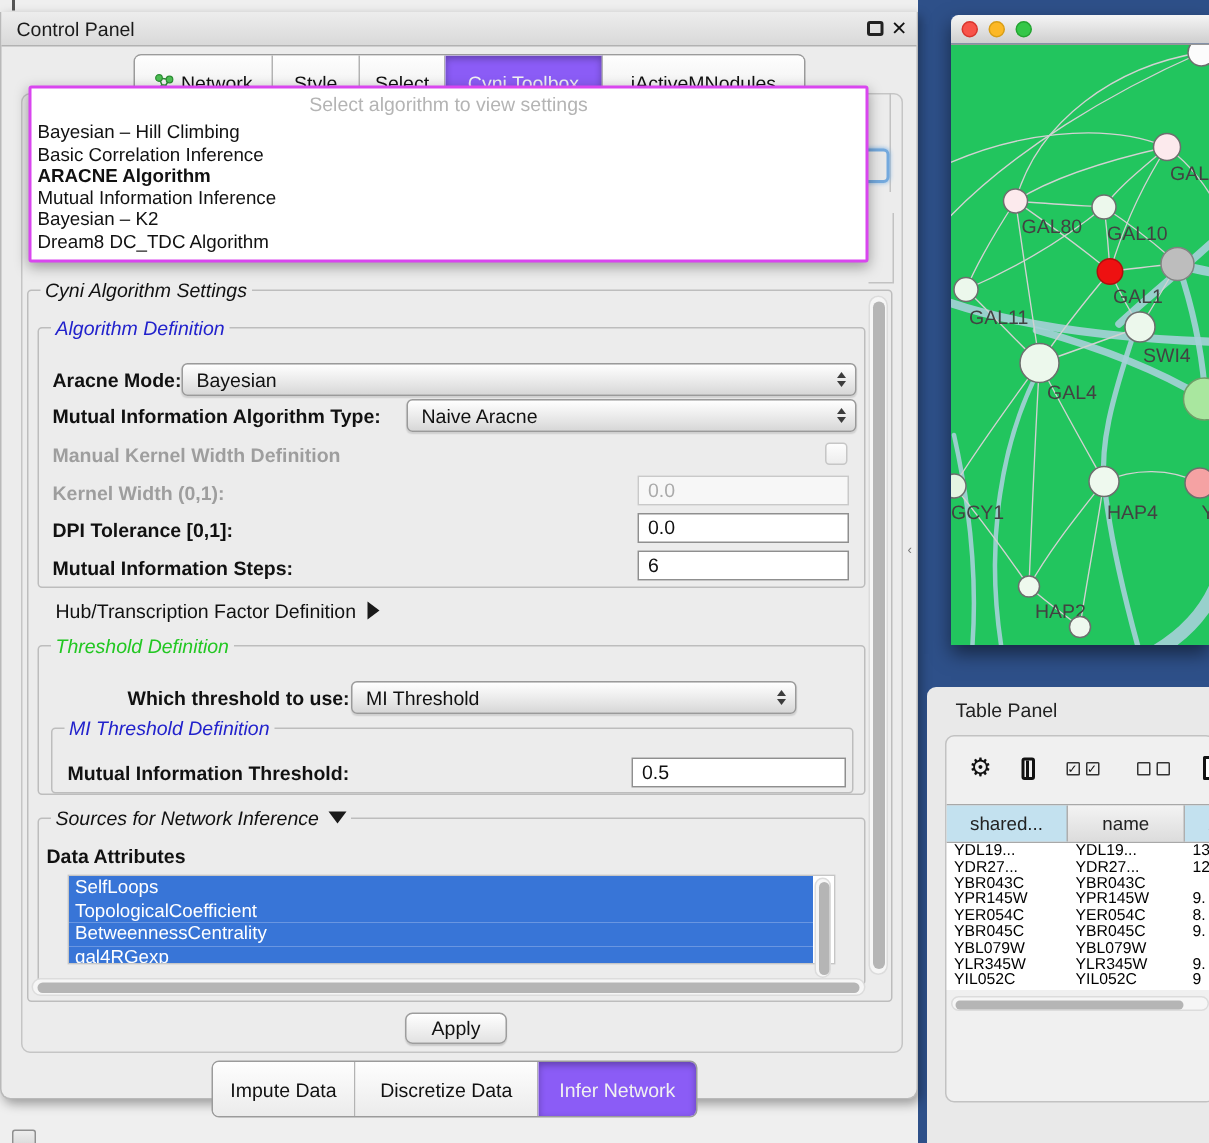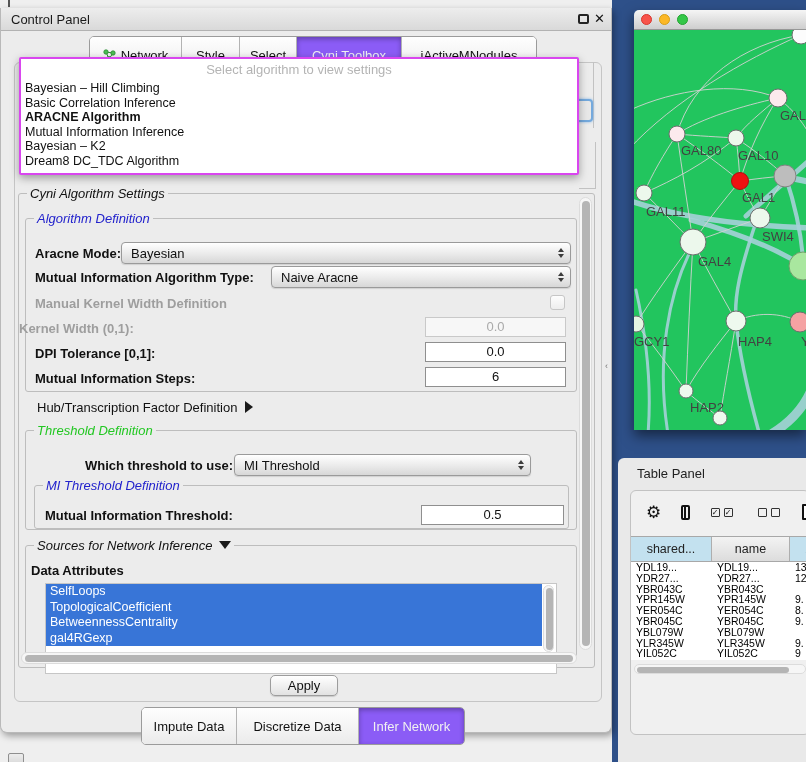--- a/index.html
+++ b/index.html
@@ -68,21 +68,21 @@
     box-shadow:0 1px 1px rgba(0,0,0,.12);
   }
   .combo .arrows { position:absolute; right:6px; top:0; bottom:0; display:flex; flex-direction:column; justify-content:center; }
   .combo .arrows i { display:block; width:0; height:0; border-left:3.5px solid transparent; border-right:3.5px solid transparent; }
   .combo .arrows i.up { border-bottom:4.5px solid #3c3c3c; margin-bottom:2.5px; }
   .combo .arrows i.dn { border-top:4.5px solid #3c3c3c; }
 
   
   .field {
     position:absolute; height:20px; border:1px solid #8f8f8f; background:#fff;
-    font-size:13px; text-align:center; padding:0 6px; line-height:18px;
+    font-size:13px; text-align:left; padding:0 6px; line-height:18px;
   }
   .field.disabled { border-color:#c9c9c9; background:#f7f7f7; color:#aaa; }
 
   .checkbox { position:absolute; width:15px; height:15px; border:1px solid #c6c6c6; border-radius:3px; background:linear-gradient(#fdfdfd,#ededed); }
 
   
   .tri-right { display:inline-block; width:0; height:0; border-top:6px solid transparent; border-bottom:6px solid transparent; border-left:8px solid #1a1a1a; vertical-align:-1px; margin-left:8px; }
   .tri-down  { display:inline-block; width:0; height:0; border-left:6px solid transparent; border-right:6px solid transparent; border-top:8px solid #1a1a1a; vertical-align:1px; margin-left:6px; }
 
   
@@ -227,21 +227,21 @@
     <span>Naive Aracne</span>
     <span class="arrows">
         <i class="up"></i>
         <i class="dn"></i>
       </span>
   </div>
 
   <span class="lbl disabled" style="left:34px; top:288px;">Manual Kernel Width Definition</span>
   <div class="checkbox" style="left:549px; top:287px;"></div>
 
-  <span class="lbl disabled" style="left:18px; top:313px;">Kernel Width (0,1):</span>
+  <span class="lbl disabled" style="left:34px; top:313px;">Kernel Width (0,1):</span>
   <div class="field disabled" style="left:424px; top:309px; width:141px;">0.0</div>
 
   <span class="lbl" style="left:34px; top:338px;">DPI Tolerance [0,1]:</span>
   <div class="field" style="left:424px; top:334px; width:141px;">0.0</div>
 
   <span class="lbl" style="left:34px; top:363px;">Mutual Information Steps:</span>
   <div class="field" style="left:424px; top:359px; width:141px;">6</div>
 
   <span class="lbl plain" style="left:36px; top:392px;">
     <span>Hub/Transcription Factor Definition</span><i class="tri-right"></i>
@@ -265,21 +265,21 @@
   <span class="lbl" style="left:44px; top:500px;">Mutual Information Threshold:</span>
   <div class="field" style="left:420px; top:497px; width:143px;">0.5</div>
 
   <div class="groupbox" style="left:24px; top:537px; width:552px; height:112px;">
     <span class="gb-label">
       <span>Sources for Network Inference</span><i class="tri-down"></i>
     </span>
   </div>
   <span class="lbl" style="left:30px; top:555px;">Data Attributes</span>
 
-  <div class="attr-list" style="left:44px; top:575px; width:512px; height:91px;">
+  <div class="attr-list" style="left:44px; top:575px; width:512px; height:60px;">
 
       <div class="attr-item">SelfLoops</div>
 
       <div class="attr-item">TopologicalCoefficient</div>
 
       <div class="attr-item">BetweennessCentrality</div>
 
       <div class="attr-item">gal4RGexp</div>
     </div>
   <div class="scroll-track" style="left:542px; top:577px; width:11px; height:67px;">

